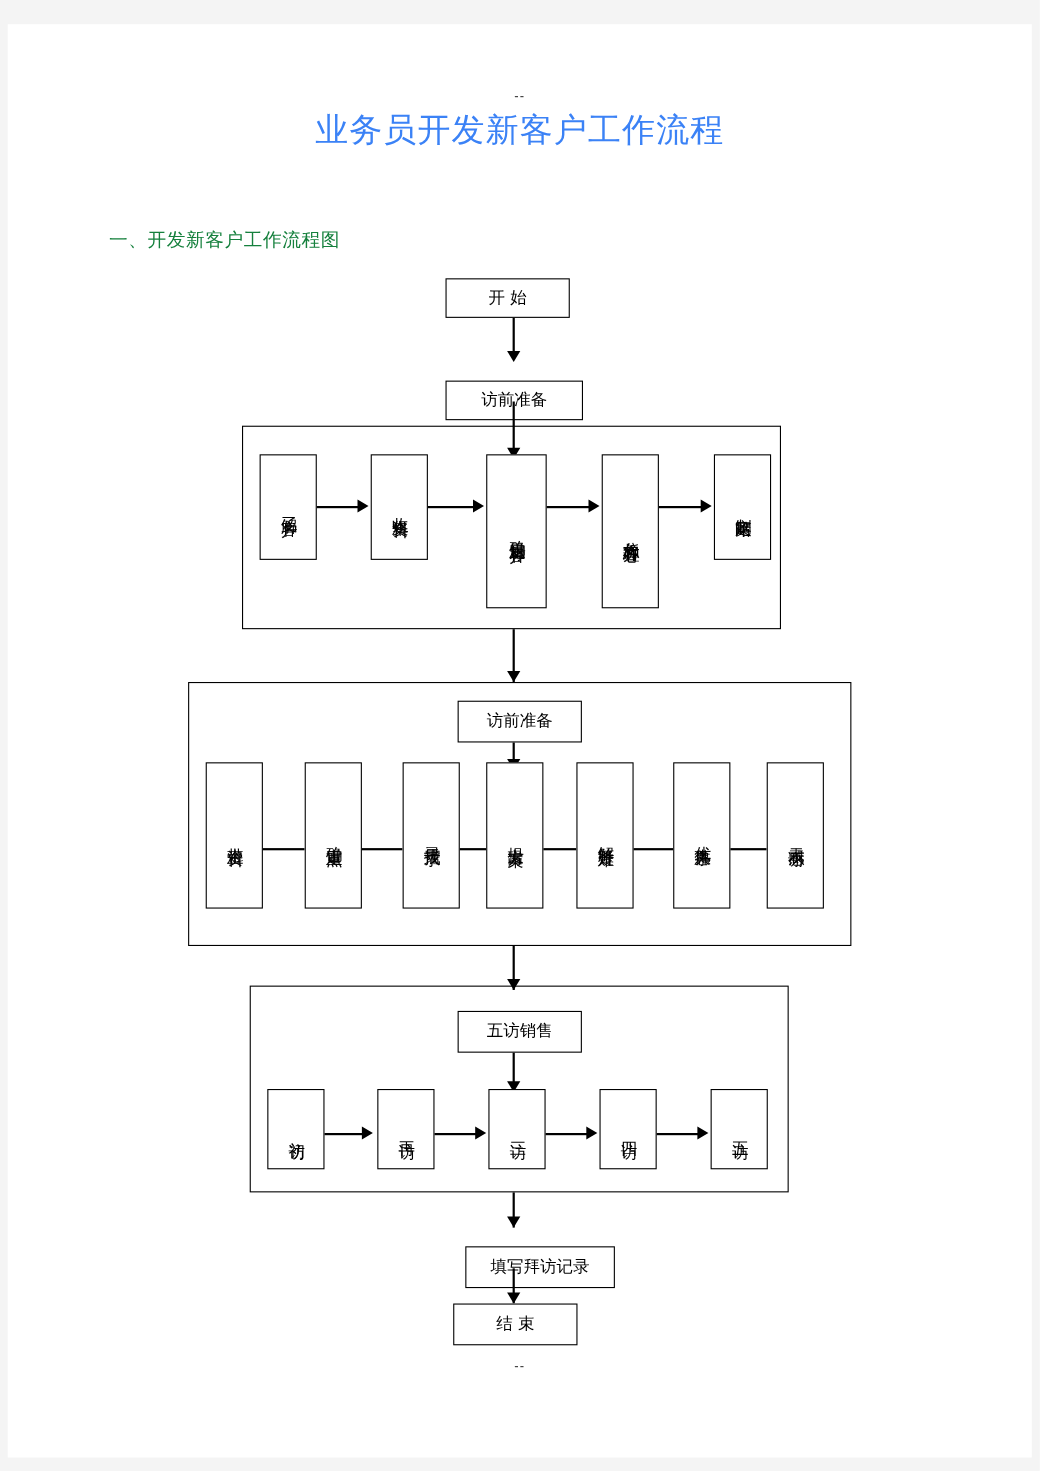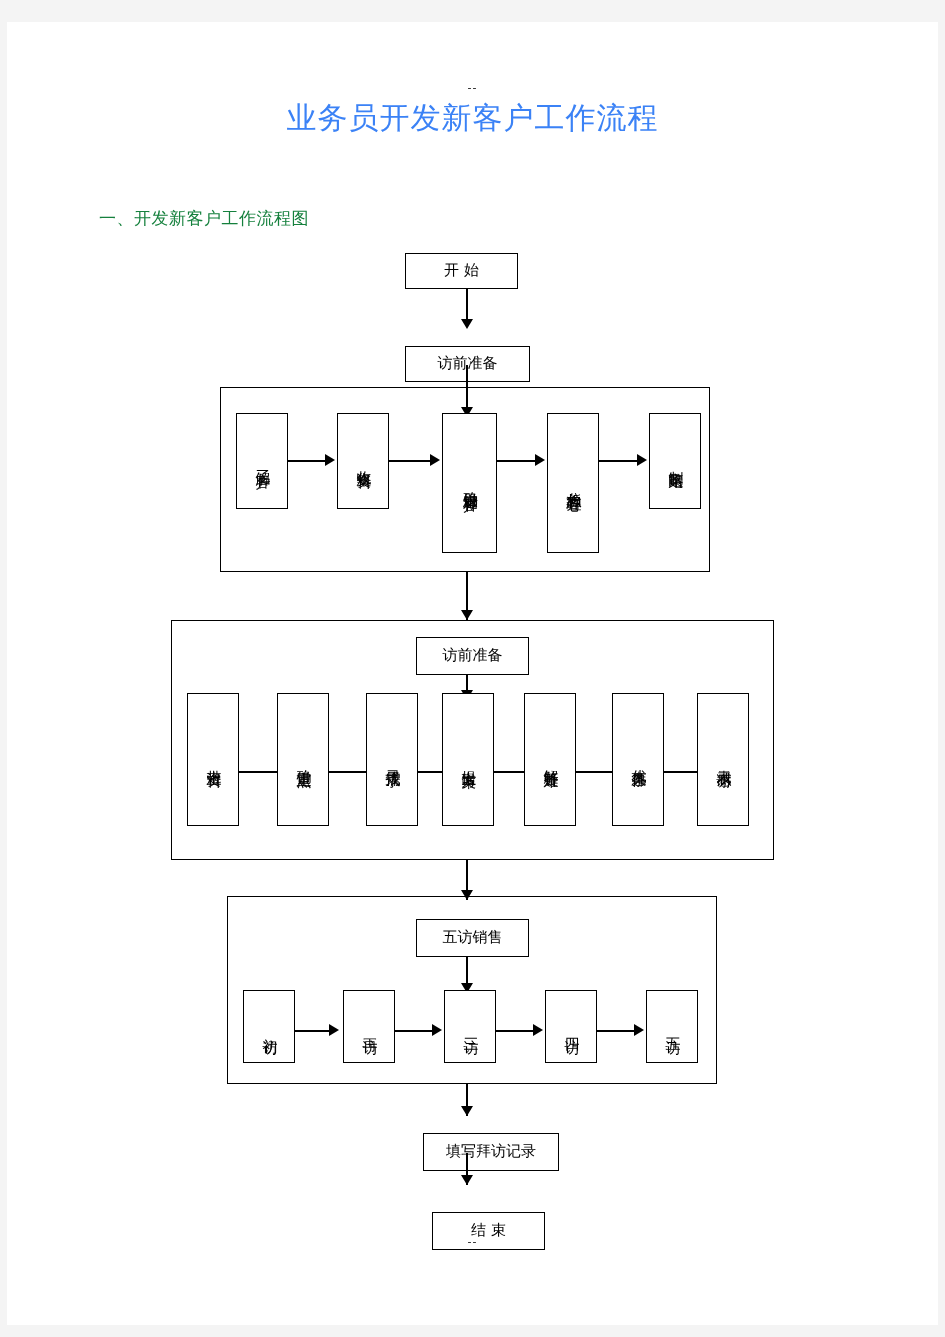--- a/index.html
+++ b/index.html
@@ -214,19 +214,19 @@
     <div class="node vert" style="left:639px; top:968px; width:52px; height:73px;">五访</div>
 
     <div class="vline" style="left:459px; top:1062px; height:32px;"></div>
     <div class="arrow-down" style="left:454px; top:1084px;"></div>
 
     <div class="node" style="left:392px; top:1111px; width:136px; height:38px;margin-left:24px;">填写拜访记录</div>
 
     <div class="vline" style="left:459px; top:1131px; height:32px;"></div>
     <div class="arrow-down" style="left:454px; top:1153px;"></div>
 
-    <div class="node" style="left:405px; top:1190px; width:113px; height:38px;margin-left:20px;">结 束</div>
+    <div class="node" style="left:405px; top:1163px; width:113px; height:38px;">结 束</div>
 
   </div>
 
   <div class="footer-mark">--</div>
 
 </div>
 
 </body></html>

